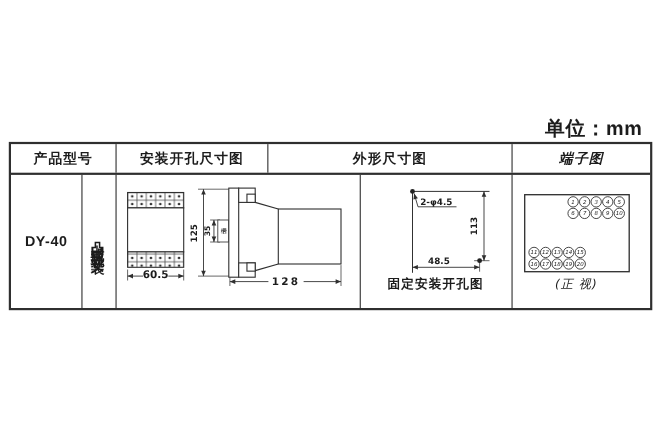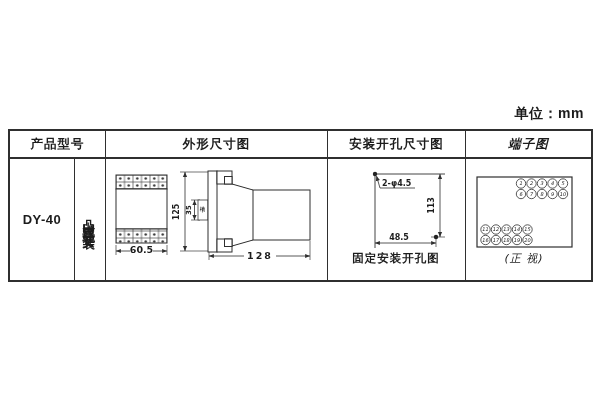--- a/index.html
+++ b/index.html
@@ -3,21 +3,21 @@
 <meta charset="utf-8">
 <style>
   html,body{margin:0;padding:0;}
   body{
     width:600px;height:400px;position:relative;background:#ffffff;
     font-family:"Liberation Sans","DejaVu Sans",sans-serif;color:#1c1c1c;
     overflow:hidden;
   }
   .unit-label{
     position:absolute;top:105px;right:16px;
-    font-size:14px;font-weight:bold;letter-spacing:.5px;
+    font-size:18px;font-weight:bold;letter-spacing:.5px;
   }
   .tbl{
     position:absolute;left:8px;top:129px;width:585px;height:153px;
     border:2px solid #2f2f2f;box-sizing:border-box;background:#fff;text-align:right;
   }
   .hdr-row{display:flex;height:28px;border-bottom:2px solid #2f2f2f;box-sizing:border-box;}
   .hdr-cell{
     display:flex;align-items:center;justify-content:center;
     font-size:12.5px;font-weight:bold;box-sizing:border-box;letter-spacing:1px;
   }
@@ -53,22 +53,22 @@
 </style>
 </head>
 <body>
 
 <div class="unit-label">单位：mm</div>
 
 <div class="tbl">
 
   <div class="hdr-row">
     <div class="hdr-cell c1">产品型号</div>
+    <div class="hdr-cell c3">安装开孔尺寸图</div>
     <div class="hdr-cell c2">外形尺寸图</div>
-    <div class="hdr-cell c3">安装开孔尺寸图</div>
     <div class="hdr-cell c4">端子图</div>
   </div>
 
   <div class="body-row">
 
     <div class="bd-cell c1">
       <div class="c1-inner">
         <div class="model-cell">DY-40</div>
         <div class="mount-cell">
           <div class="mount-vert">凸出式导轨安装</div>

